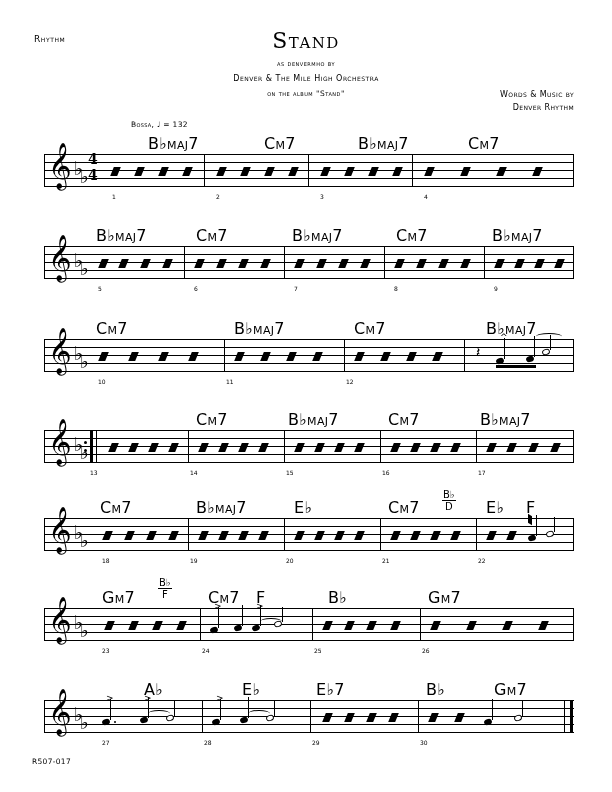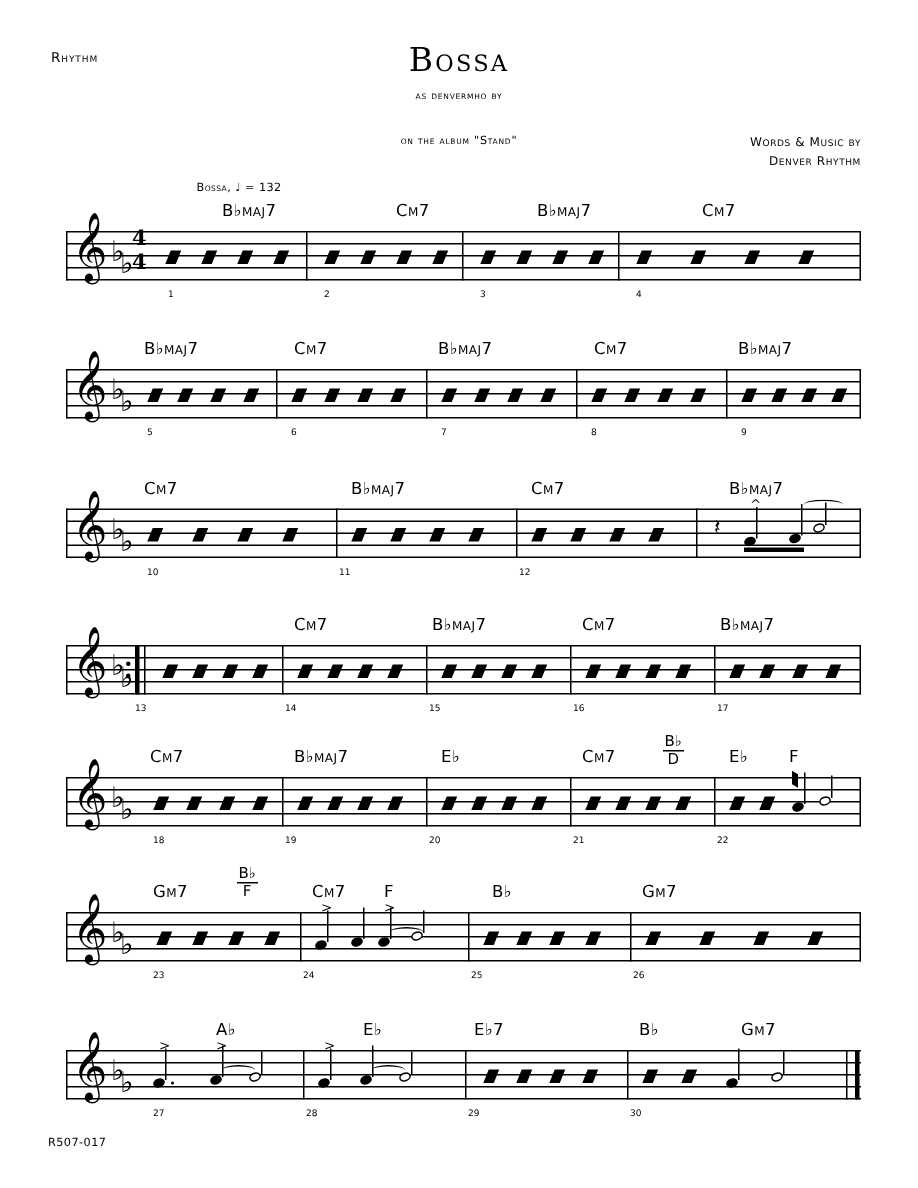--- a/index.html
+++ b/index.html
@@ -135,21 +135,21 @@
     font-size: 14px;
     line-height: 15px;
     text-align: center;
     font-family: "DejaVu Serif", serif;
     font-weight: bold;
   }
   .timesig div { height: 16px; }
 
   .chord {
     position: absolute;
-    font-size: 11px;
+    font-size: 16px;
     font-variant: small-caps;
     letter-spacing: 0.3px;
     white-space: nowrap;
     font-family: "DejaVu Sans", sans-serif;
   }
   .chord-frac {
     position: absolute;
     font-size: 10px;
     font-variant: small-caps;
     text-align: center;
@@ -247,22 +247,23 @@
     font-variant: small-caps;
     letter-spacing: 0.2px;
   }
 </style>
 </head>
 <body>
 
 <div class="page">
 
   <div class="part-label">Rhythm</div>
-  <div class="song-title">Bossa</div>
+  <div class="song-title">Stand</div>
   <div class="subtitle sub1">as denvermho by</div>
+  <div class="subtitle sub2">Denver &amp; The Mile High Orchestra</div>
   <div class="subtitle sub3">on the album "Stand"</div>
 
   <div class="credits">
     <div>Words &amp; Music by</div>
     <div>Denver Rhythm</div>
   </div>
 
   <div class="tempo">Bossa, ♩ = 132</div>
 
   <div class="system" style="top:154px;">

